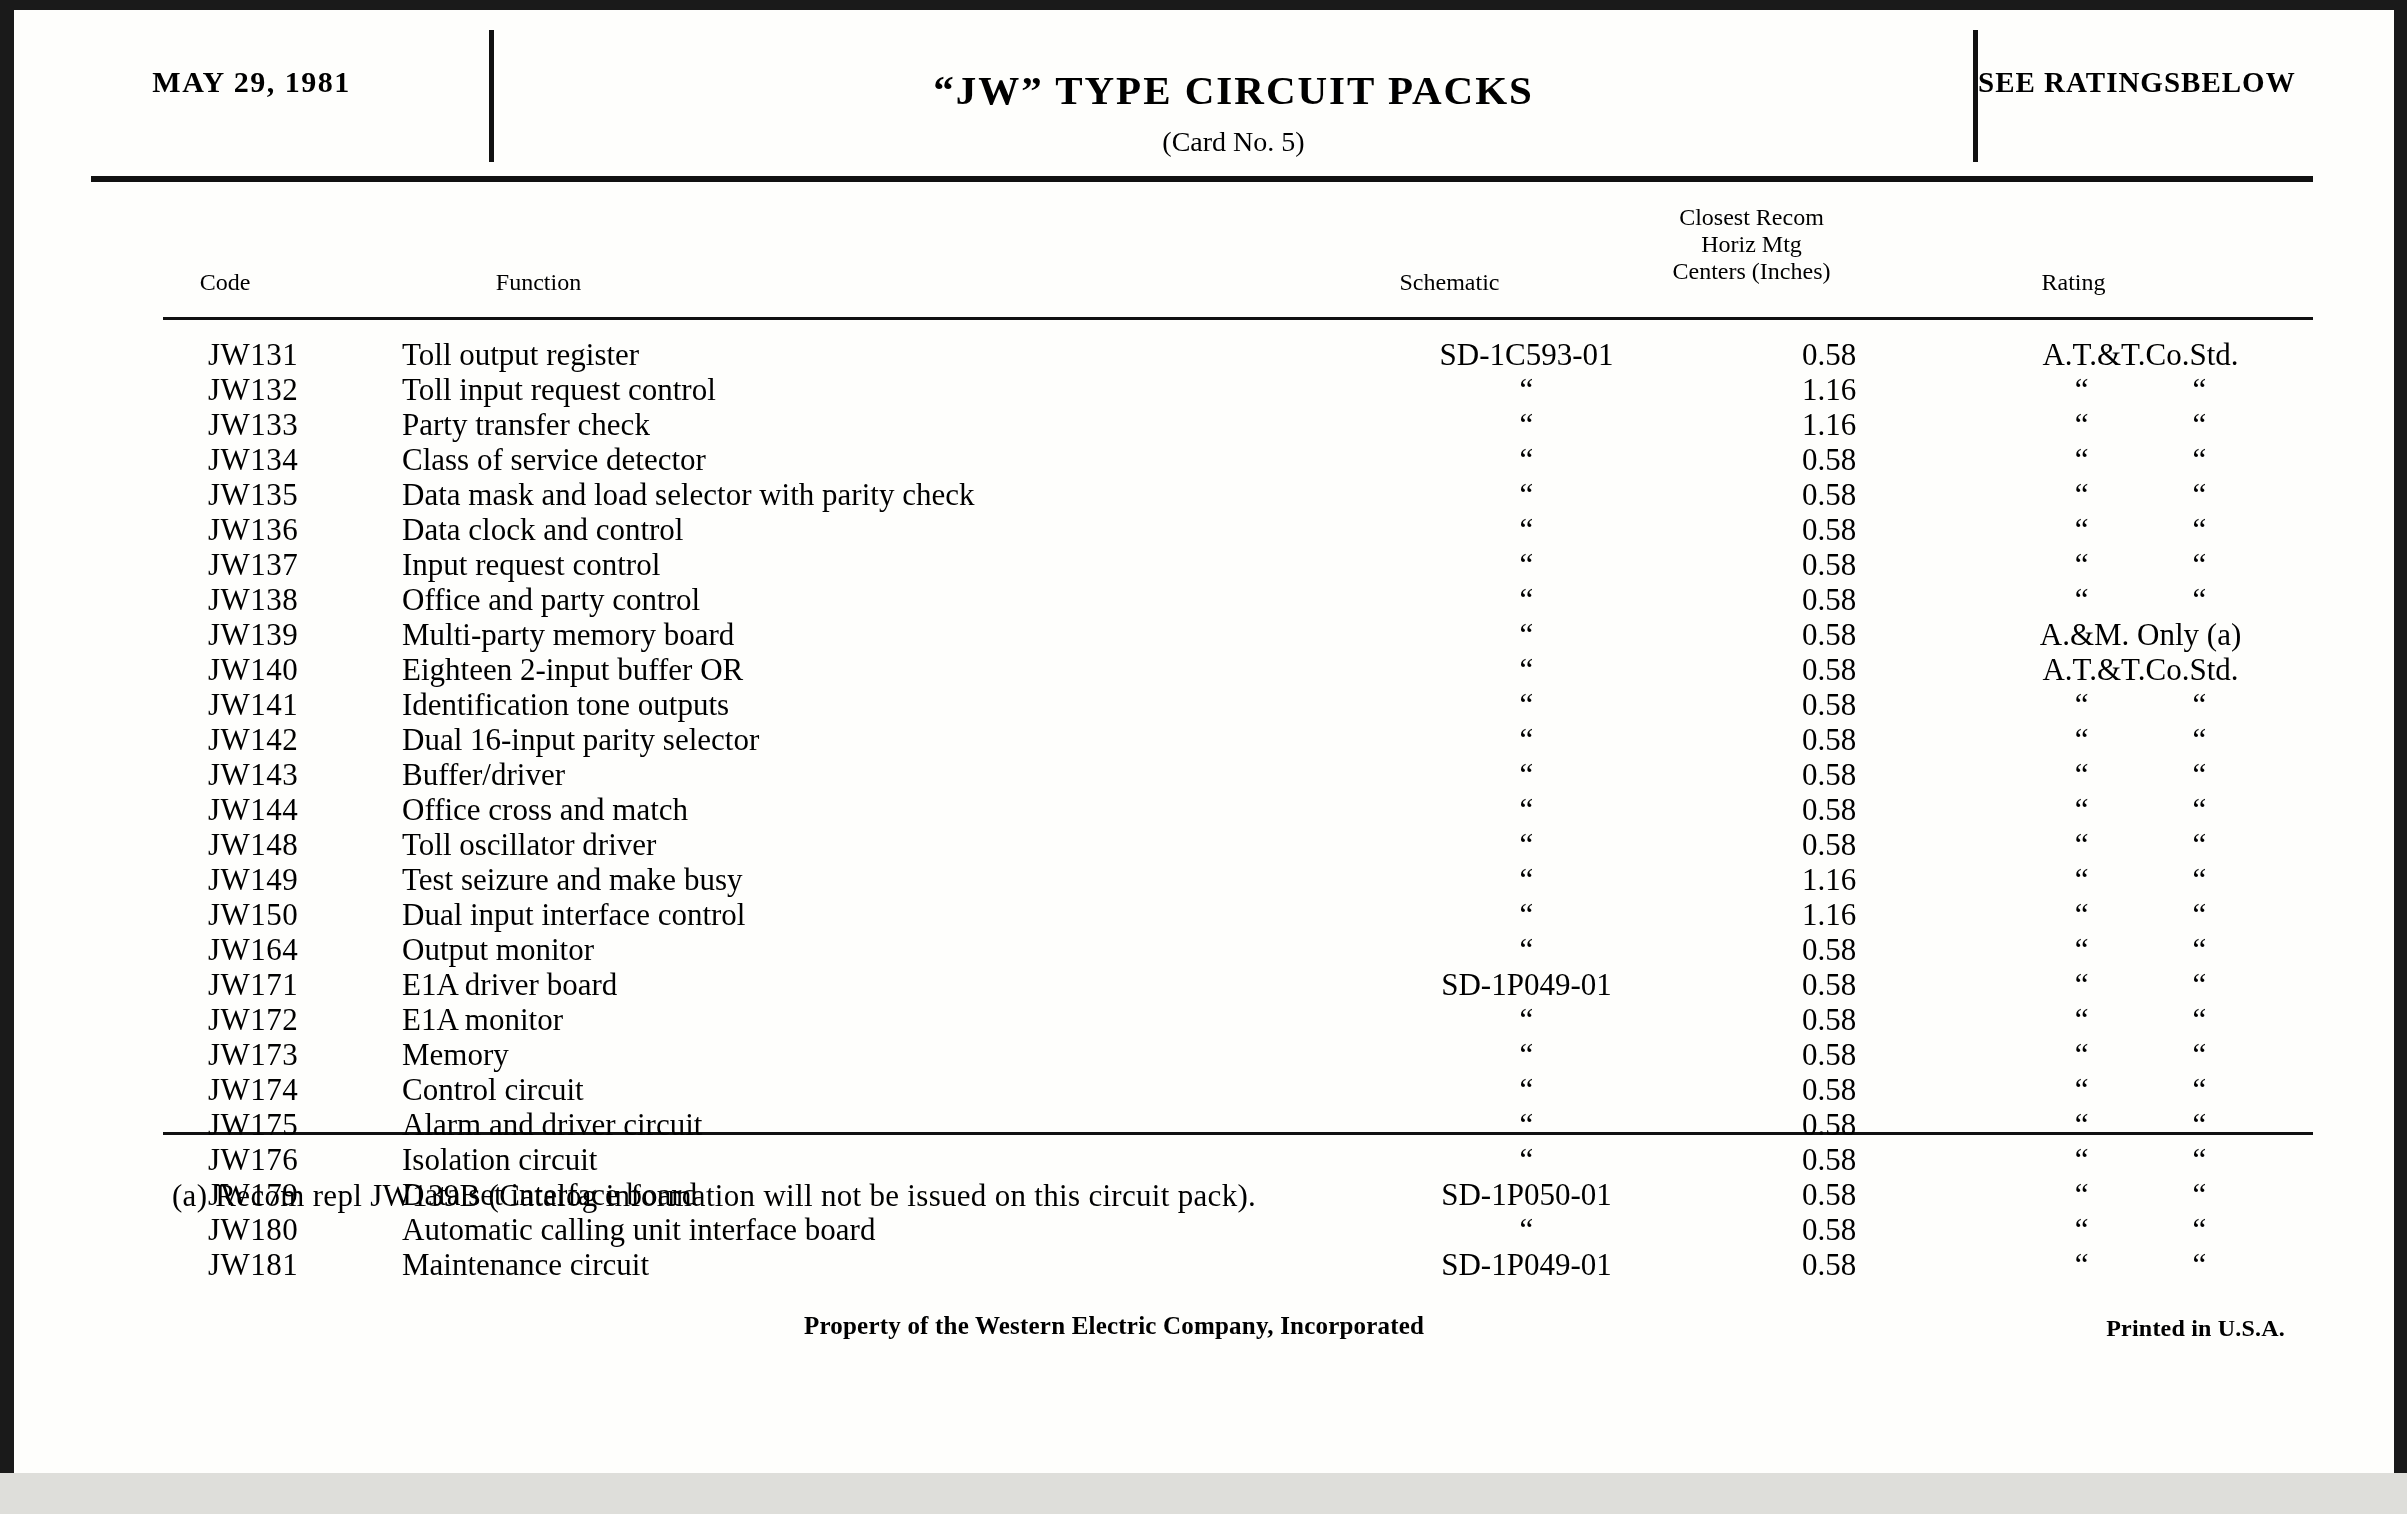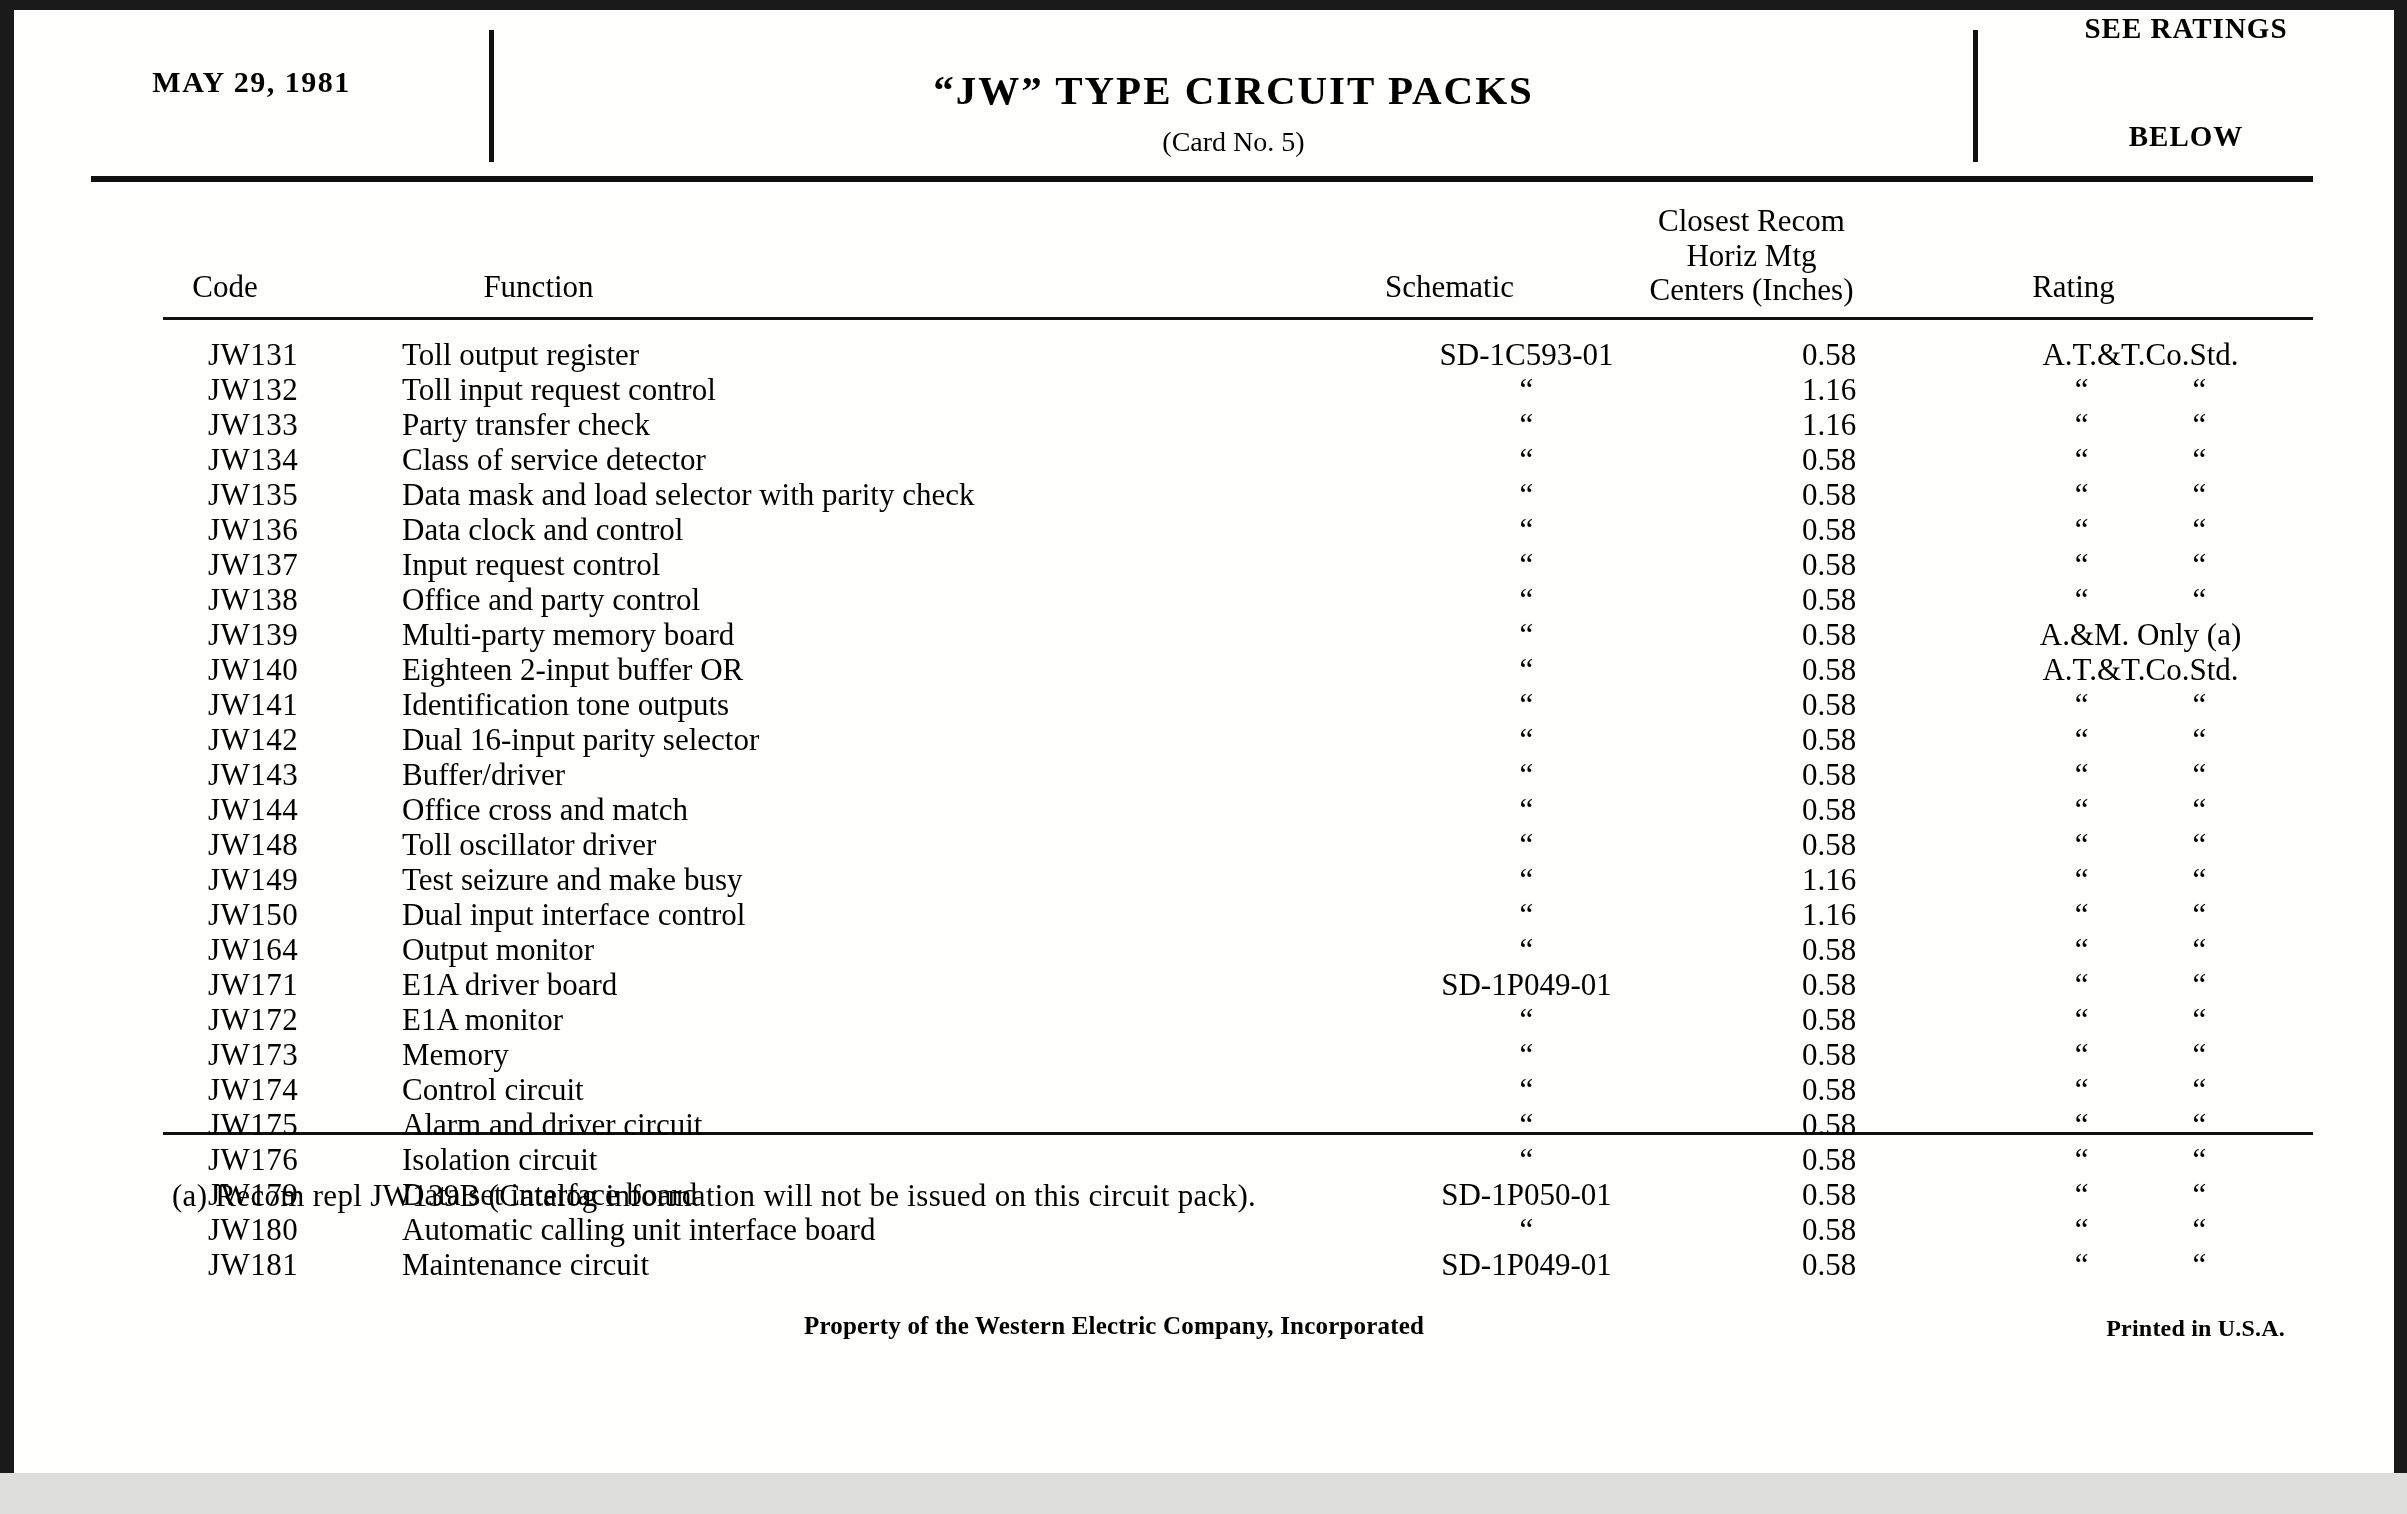--- a/index.html
+++ b/index.html
@@ -75,23 +75,23 @@
     font-size: 41px;
     letter-spacing: 2px;
   }
   .hdr-sub {
     font-size: 28px;
     margin-top: 12px;
   }
   .hdr-right {
     width: 416px;
     display: flex;
-    flex-direction: column;
+    flex-direction: row;
     align-items: center;
-    justify-content: space-between;
+    justify-content: flex-start;
     padding-bottom: 14px;
     font-weight: bold;
     font-size: 29px;
     line-height: 1.25;
     letter-spacing: 1px;
   }
 
   .rule-thick {
     position: absolute;
     left: 77px;
@@ -101,21 +101,21 @@
   }
   .rule-thin {
     position: absolute;
     height: 3px;
     background: #111;
   }
 
   
   .colhead {
     position: absolute;
-    font-size: 31px;
+    font-size: 24px;
     text-align: center;
   }
   .colhead.multi { line-height: 1.12; }
 
   
   .tbl {
     position: absolute;
     left: 77px;
     top: 327px;
     width: 2222px;

